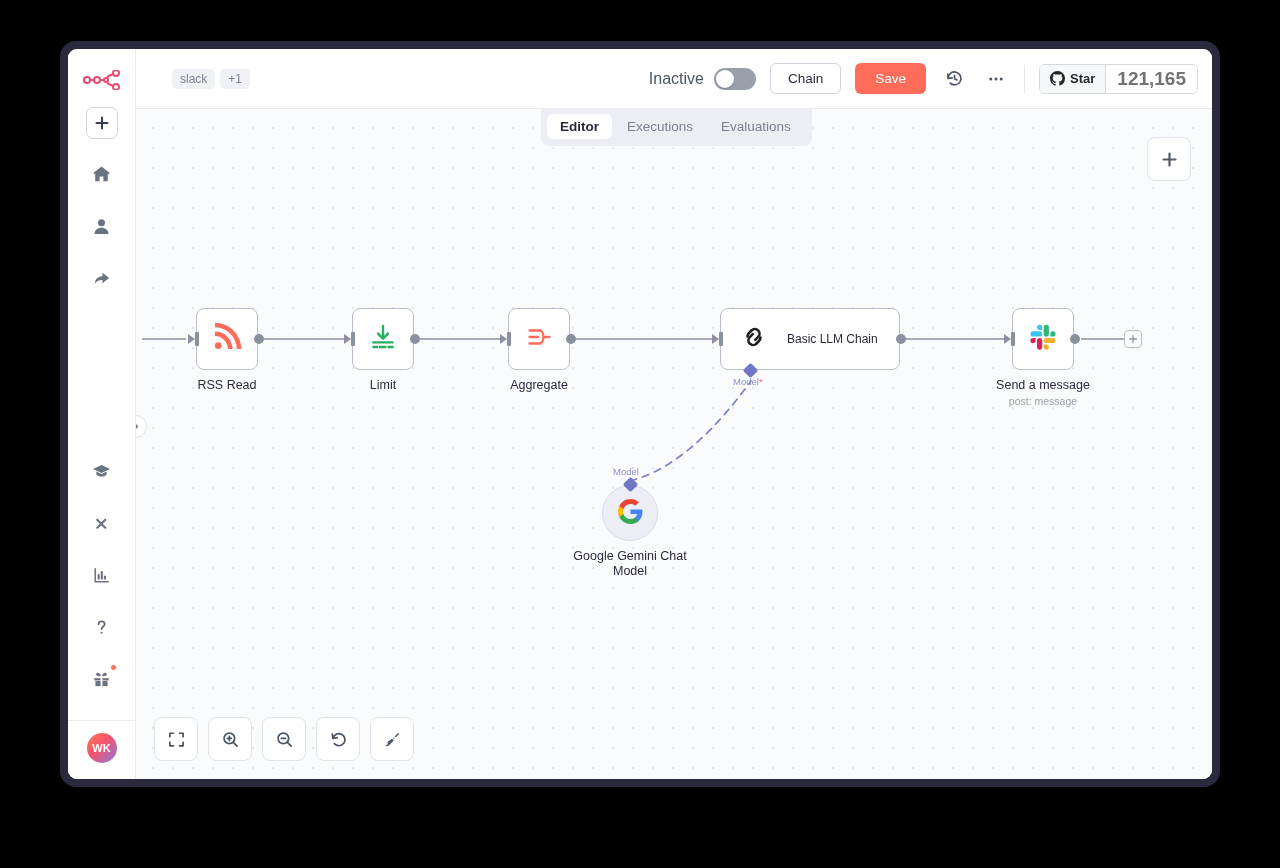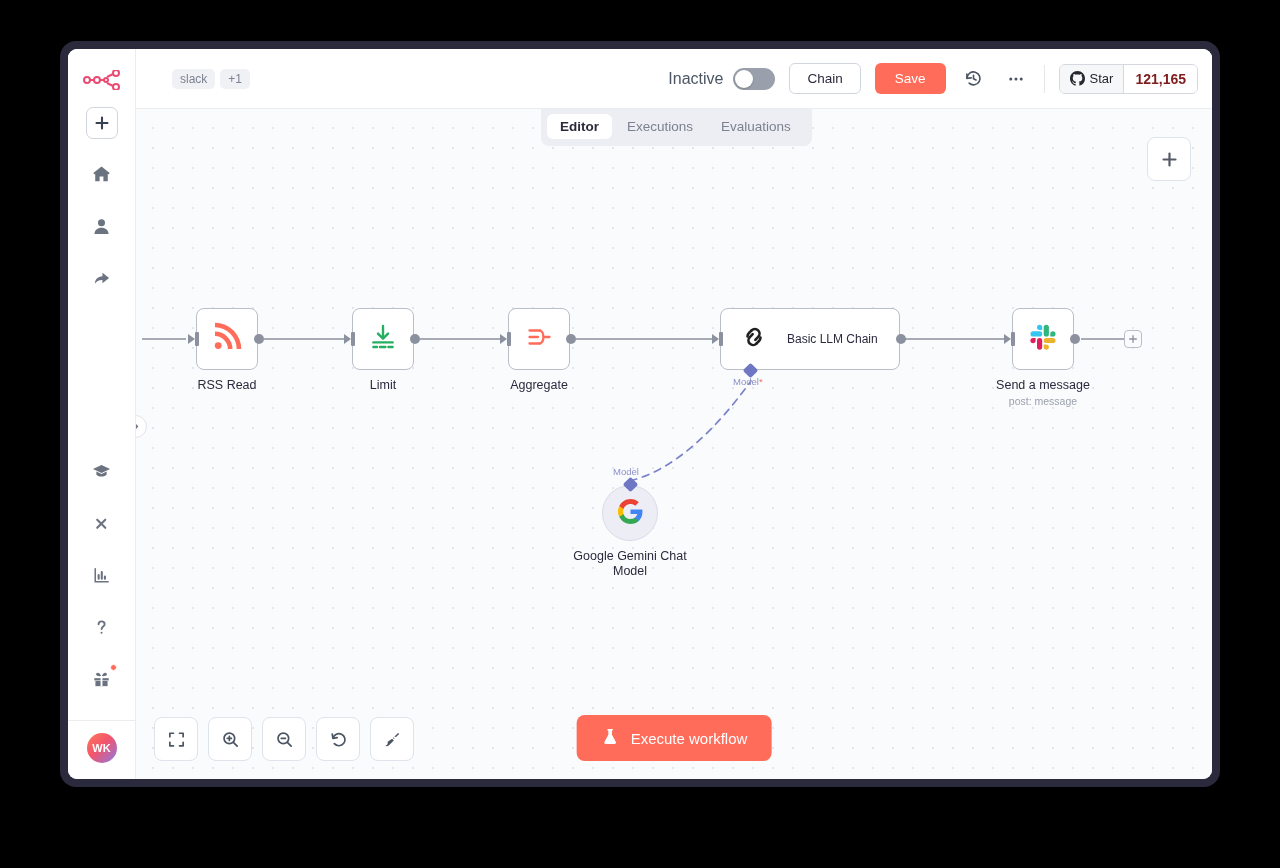--- a/index.html
+++ b/index.html
@@ -125,26 +125,26 @@
   }
   .hdr-divider { width: 1px; height: 28px; background: #e5e7eb; }
   #github-star {
     display: flex; align-items: stretch;
     border: 1px solid #d5d8de; border-radius: 6px;
     overflow: hidden; height: 30px;
   }
   .gh-left {
     display: flex; align-items: center; gap: 5px;
     background: #f6f7f9; padding: 0 10px;
-    font-size: 13px; color: #24292f; font-weight: 400;
+    font-size: 13px; color: #24292f; font-weight: 700;
     border-right: 1px solid #d5d8de;
   }
   .gh-count {
     display: flex; align-items: center; padding: 0 11px;
-    background: #ffffff; font-size: 14px; color: #7f1d1d; font-weight: 600;
+    background: #ffffff; font-size: 19px; color: #737373; font-weight: 600;
   }
 
   
   #tabs {
     position: absolute;
     top: 60px; left: 405px;
     display: flex; align-items: center; gap: 2px;
     background: #eceef4;
     border-radius: 0 0 8px 8px;
     padding: 5px 8px 7px 6px;
@@ -608,26 +608,18 @@
         </div>
         <div class="zoom-btn">
           <svg width="19" height="19" viewBox="0 0 20 20" fill="currentColor">
             <path d="M15.9 3.1 L17 4.2 L11.6 9.6 L10.5 8.5 Z"></path>
             <path d="M9.6 9.2 L11.4 11 L6.6 15.8 C5.3 17.1 3.4 17.4 2.6 16.6 C2.6 16.6 4.3 16.2 4.9 14.6 C5.3 13.5 4.4 12.9 5.3 12 Z"></path>
             <path d="M12.4 6.6 L14.2 8.4 L12.9 9.6 L11.1 7.8 Z" fill="#ffffff"></path>
           </svg>
         </div>
       </div>
 
-      <button id="execute-btn">
-        <span>
-          <svg width="19" height="19" viewBox="0 0 20 20" fill="#ffffff">
-            <path d="M7.2 2.2 L12.8 2.2 L12.8 3.6 L11.9 3.6 L11.9 8.2 L15.9 15.4 C16.6 16.6 15.9 17.8 14.6 17.8 L5.4 17.8 C4.1 17.8 3.4 16.6 4.1 15.4 L8.1 8.2 L8.1 3.6 L7.2 3.6 Z"></path>
-          </svg>
-        </span>
-        <span>Execute workflow</span>
-      </button>
     </div>
 
 
   </div>
 </div>
 </div>
 
 </body></html>

